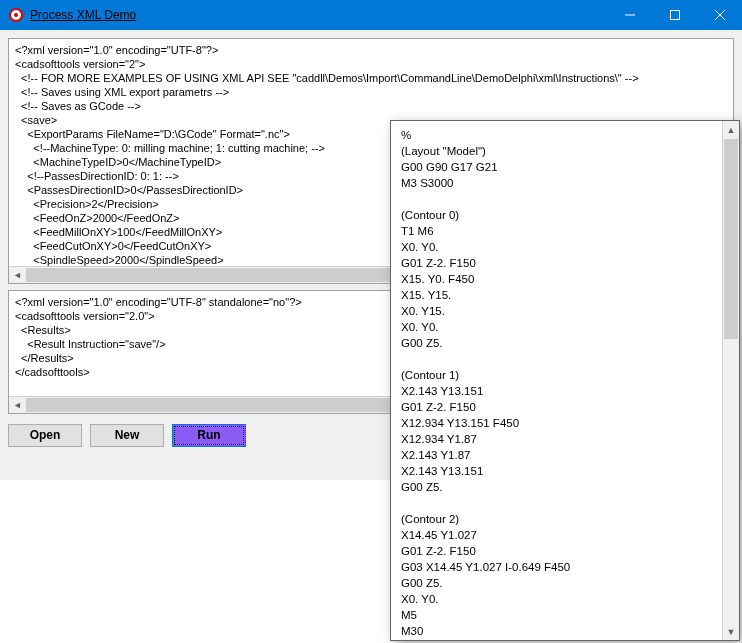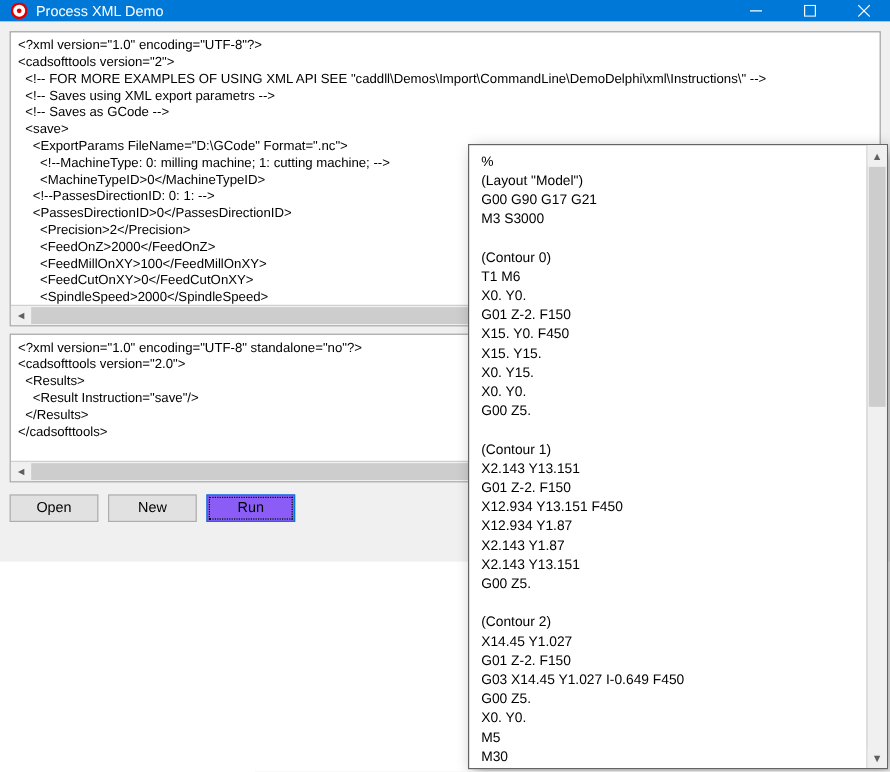--- a/index.html
+++ b/index.html
@@ -7,26 +7,27 @@
     margin: 0;
     font-family: "Segoe UI", Tahoma, sans-serif;
     font-size: 12px;
     background: #fff;
     width: 742px;
     height: 643px;
     position: relative;
     overflow: hidden;
   }
   .titlebar {
-    height: 18px;
+    height: 30px;
     background: #0078d7;
-    color: #ffffff;
+    color: #000000;
     display: flex;
     align-items: center;
     padding-left: 8px;
+    text-decoration: underline;
   }
   .titlebar .icon {
     width: 16px;
     height: 16px;
     margin-right: 6px;
     display: inline-flex;
     align-items: center;
     justify-content: center;
   }
   .titlebar .title { font-size: 12px; }
@@ -63,20 +64,21 @@
     font-size: 11px;
     line-height: 14px;
     white-space: pre;
     padding: 4px 6px;
     color: #000;
   }
   .btnrow {
     display: flex;
     gap: 8px;
     padding-top: 4px;
+    font-weight: bold;
   }
   .btn {
     width: 74px;
     height: 23px;
     background: #e1e1e1;
     border: 1px solid #adadad;
     font-family: "Segoe UI", Tahoma, sans-serif;
     font-size: 12px;
     text-align: center;
     line-height: 21px;

